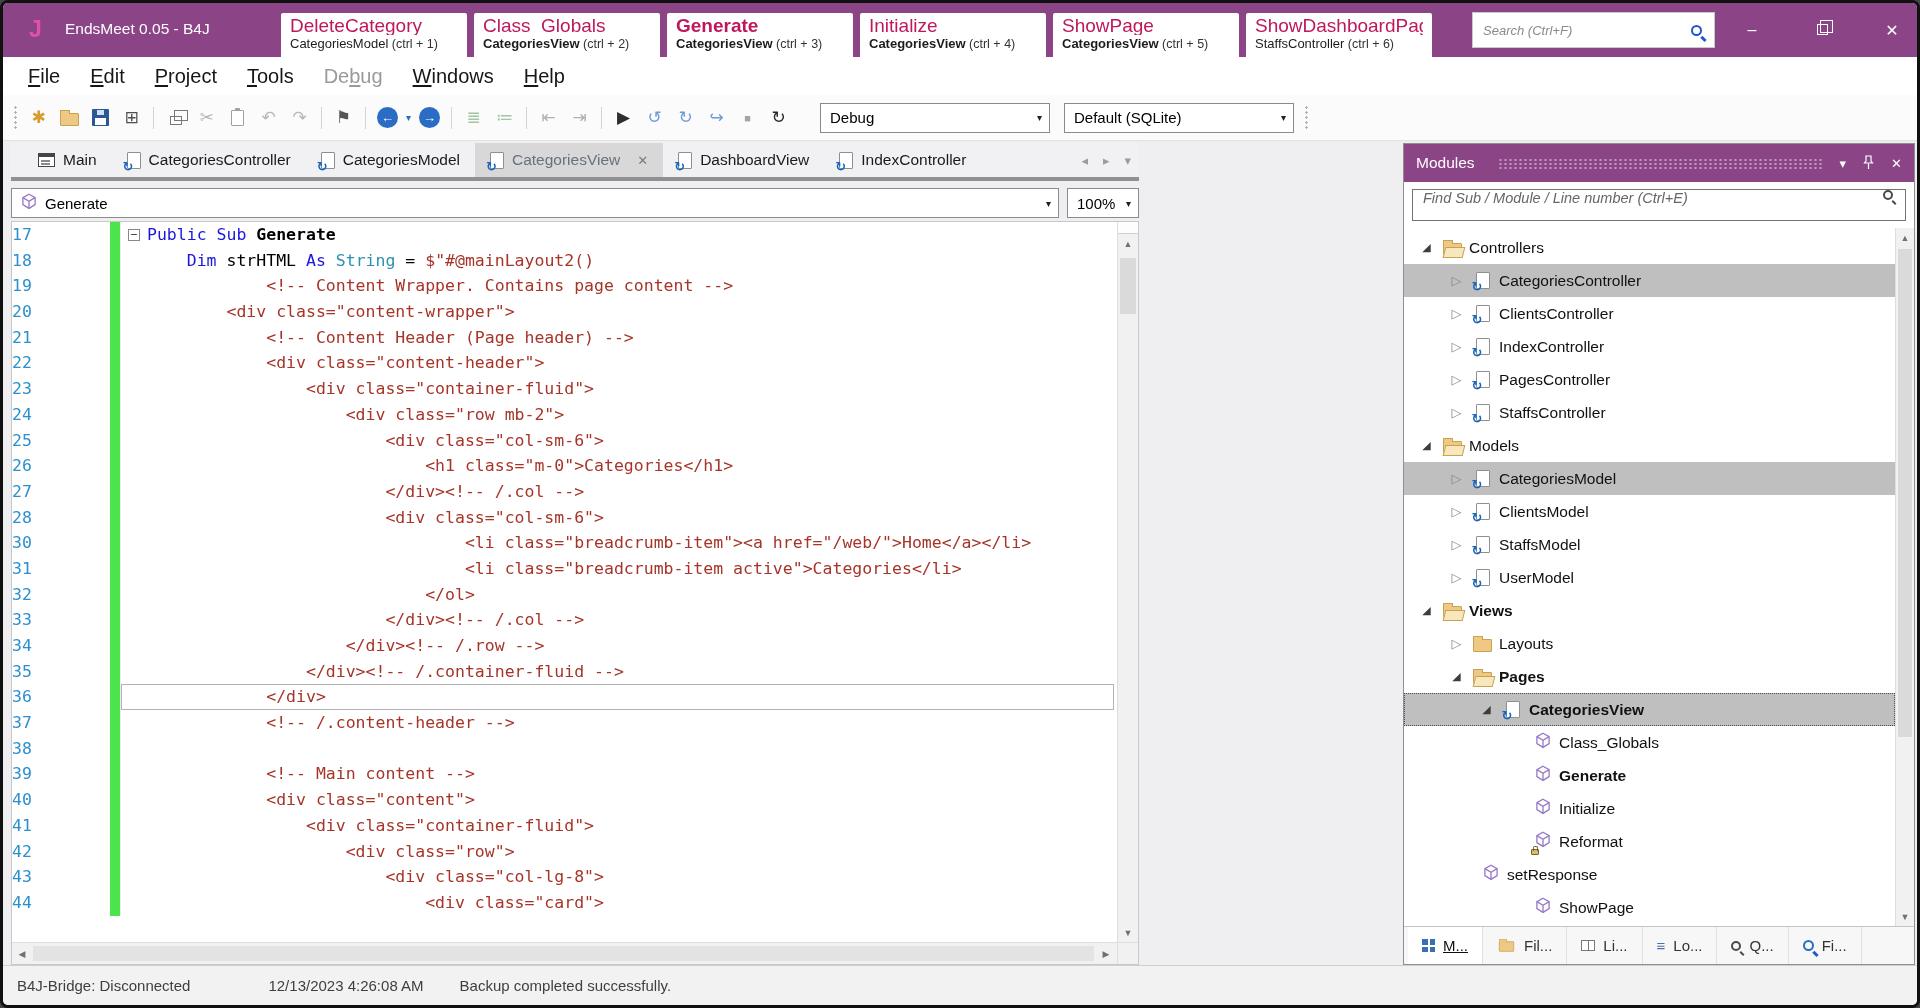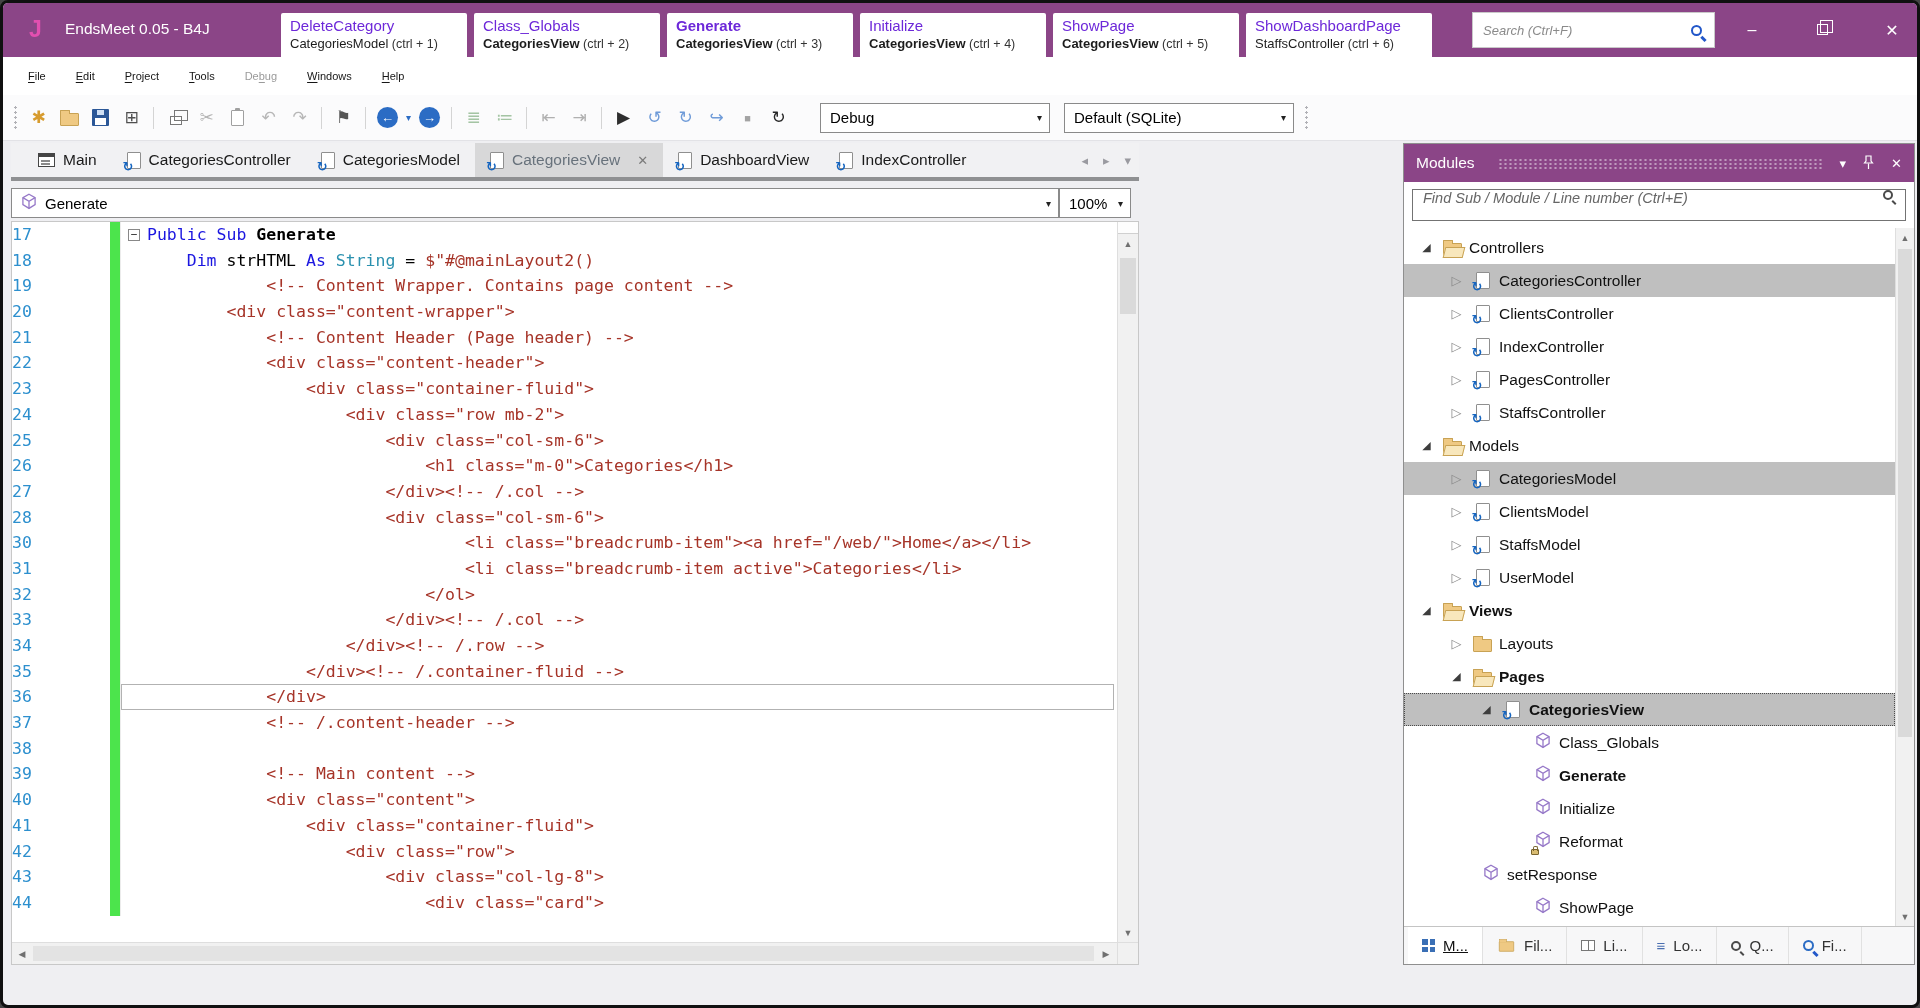--- a/index.html
+++ b/index.html
@@ -6,40 +6,40 @@
   html,body { width:1920px; height:1008px; background:#444; }
   body { font-family:"Liberation Sans","DejaVu Sans",sans-serif; }
   .frame { position:absolute; inset:0; border:3px solid #101010; border-radius:8px; background:#EFEFF2; overflow:hidden; }
 
   
   .titlebar { position:absolute; left:0; top:0; right:0; height:54px; background:#8B4587; overflow:hidden; }
   .logo { position:absolute; left:26px; top:13px; color:#E24FB0; font-size:23px; font-weight:bold; }
   .wtitle { position:absolute; left:62px; top:17px; color:#fff; font-size:15.5px; }
   .qtabs { position:absolute; left:278px; top:10px; display:flex; gap:7px; height:46px; }
   .qtab { width:186px; background:#fff; border-radius:2px; padding:4px 9px 0; overflow:hidden; cursor:default; }
-  .qtab .l1 { font-size:15px; line-height:18px; color:#6d28d9; white-space:nowrap; overflow:hidden; }
+  .qtab .l1 { font-size:19px; line-height:18px; color:#be185d; white-space:nowrap; overflow:hidden; }
   .qtab .l2 { font-size:13px; line-height:17px; color:#1c1c1c; white-space:nowrap; overflow:hidden; }
   .qtab .sc { font-size:12.5px; color:#333; font-weight:normal;text-align:right; }
   .b { font-weight:bold; }
   .tb-search { position:absolute; left:1469px; top:9px; width:243px; height:36px; background:#fff; border:1px solid #c9c9c9; display:flex; align-items:center; }
   .tb-search input { flex:1; border:none; outline:none; font-size:13px; font-style:italic; padding:0 10px; color:#333; background:transparent; font-family:inherit; }
   .tb-search input::placeholder { color:#8a8a8a; }
   .winbtns { position:absolute; right:12px; top:0; height:54px; display:flex; align-items:center; gap:44px; color:#fff; }
   .wbtn { width:26px; text-align:center; font-size:16px; cursor:default; }
   .restore-ic { display:inline-block; width:11px; height:11px; border:1.5px solid #fff; position:relative; background:#8B4587; }
   .restore-ic::before { content:''; position:absolute; left:2px; top:-5px; width:11px; height:11px; border:1.5px solid #fff; }
 
   
   .scope { display:inline-block; width:11px; height:11px; border:2.5px solid #2257C9; border-radius:50%; position:relative; flex:none; margin-right:12px; }
   .scope::after { content:''; position:absolute; width:2.5px; height:6px; background:#2257C9; left:9px; top:9px; transform:rotate(-45deg); }
   .scope.gray { border-color:#4a4a4a; width:10px; height:10px; border-width:2px; margin-right:2px; }
   .scope.gray::after { background:#4a4a4a; width:2px; height:5px; left:8px; top:8px; }
 
   
-  .menubar { position:absolute; top:54px; left:0; right:0; height:38px; background:#fff; display:flex; align-items:center; padding-left:10px; font-size:11px; color:#161616; }
+  .menubar { position:absolute; top:54px; left:0; right:0; height:38px; background:#fff; display:flex; align-items:center; padding-left:10px; font-size:20px; color:#161616; }
   .menu-item { padding:0 15px; line-height:38px; cursor:default; }
   .menu-item.disabled { color:#9a9a9a; }
   .menu-item u { text-underline-offset:2px; }
 
   
   .toolbar { position:absolute; top:92px; left:0; right:0; height:46px; background:#fbfbfc; border-bottom:1px solid #e2e2e6; display:flex; align-items:center; padding-left:5px; }
   .ticon { width:27px; height:27px; display:flex; align-items:center; justify-content:center; font-size:17px; margin:0 2px; cursor:default; }
   .ticon.small { font-size:11px; }
   .tsep { width:1px; height:22px; background:#d4d4d4; margin:0 6px; flex:none; }
   .tgrip { width:5px; height:26px; margin:0 5px; background-image:radial-gradient(#b0b0b5 1px, transparent 1.3px); background-size:5px 5px; flex:none; }
@@ -70,21 +70,21 @@
   
   .tabstrip { position:absolute; left:8px; top:140px; width:1128px; height:38px; background:#f1f1f3; border-bottom:4px solid #8f9092; display:flex; align-items:stretch; padding-left:12px; }
   .dtab { display:flex; align-items:center; gap:8px; padding:0 15px; font-size:15.5px; color:#1a1a1a; white-space:nowrap; cursor:default; }
   .dtab.active { background:#d8d8d9; color:#68727c; }
   .dtab .close-x { margin-left:9px; color:#7a7a7a; font-size:13px; }
   .tabnav { position:absolute; right:8px; top:0; height:34px; display:flex; align-items:center; gap:15px; color:#9a9aa0; font-size:13px; }
   .subbar { position:absolute; left:8px; top:182px; width:1128px; height:36px; background:#EFEFF2; display:flex; align-items:center; }
   .combo { height:30px; border:1px solid #8a8a8a; background:#fff; display:flex; align-items:center; padding:0 9px; font-size:15px; position:relative; cursor:default; }
   .combo .caret { position:absolute; right:7px; font-size:10px; color:#222; }
   .combo-sub { width:1048px; gap:8px; }
-  .combo-zoom { width:72px; }
+  .combo-zoom { width:72px; margin-left:8px; }
 
   .code-wrap { position:absolute; left:8px; top:218px; width:1128px; height:744px; border:1px solid #c8c8c8; background:#fff; }
   .code-area { position:absolute; left:0; right:21px; top:0; bottom:22px; overflow:hidden; font-family:"DejaVu Sans Mono",monospace; font-size:16.5px; }
   .crow { display:flex; height:25.7px; line-height:25.7px; position:relative; }
   .ln { width:98px; padding-right:13px; text-align:left; color:#2C8FCE; flex:none; }
   .gbar { width:10px; background:#4CE44C; flex:none; }
   .foldcol { width:27px; flex:none; position:relative; border-left:1px solid #ececec; }
   .foldbox { position:absolute; left:7px; top:7px; width:12px; height:12px; border:1px solid #888; background:#fff; color:#333; font-size:11px; line-height:10px; text-align:center; }
   .codetxt { white-space:pre; color:#000; }
   .kw { color:#1B16E0; } .typ { color:#2B91AF; } .def { font-weight:bold; color:#000; } .str { color:#A63428; } .pln { color:#000; }
@@ -720,14 +720,19 @@
           <span class="scope gray" style="margin-right: 0px;"></span>
           <span class="lbl">Q...</span>
         </div>
         <div class="mptab">
           <span class="scope" style="margin-right: 0px; border-color: rgb(43, 108, 196);"></span>
           <span class="lbl">Fi...</span>
         </div>
       </div>
   </div>
 
+  <div class="statusbar">
+    <span class="sb-bridge">B4J-Bridge: Disconnected</span>
+    <span class="sb-time">12/13/2023 4:26:08 AM</span>
+    <span class="sb-msg">Backup completed successfully.</span>
+  </div>
 
 </div>
 
 </body></html>

